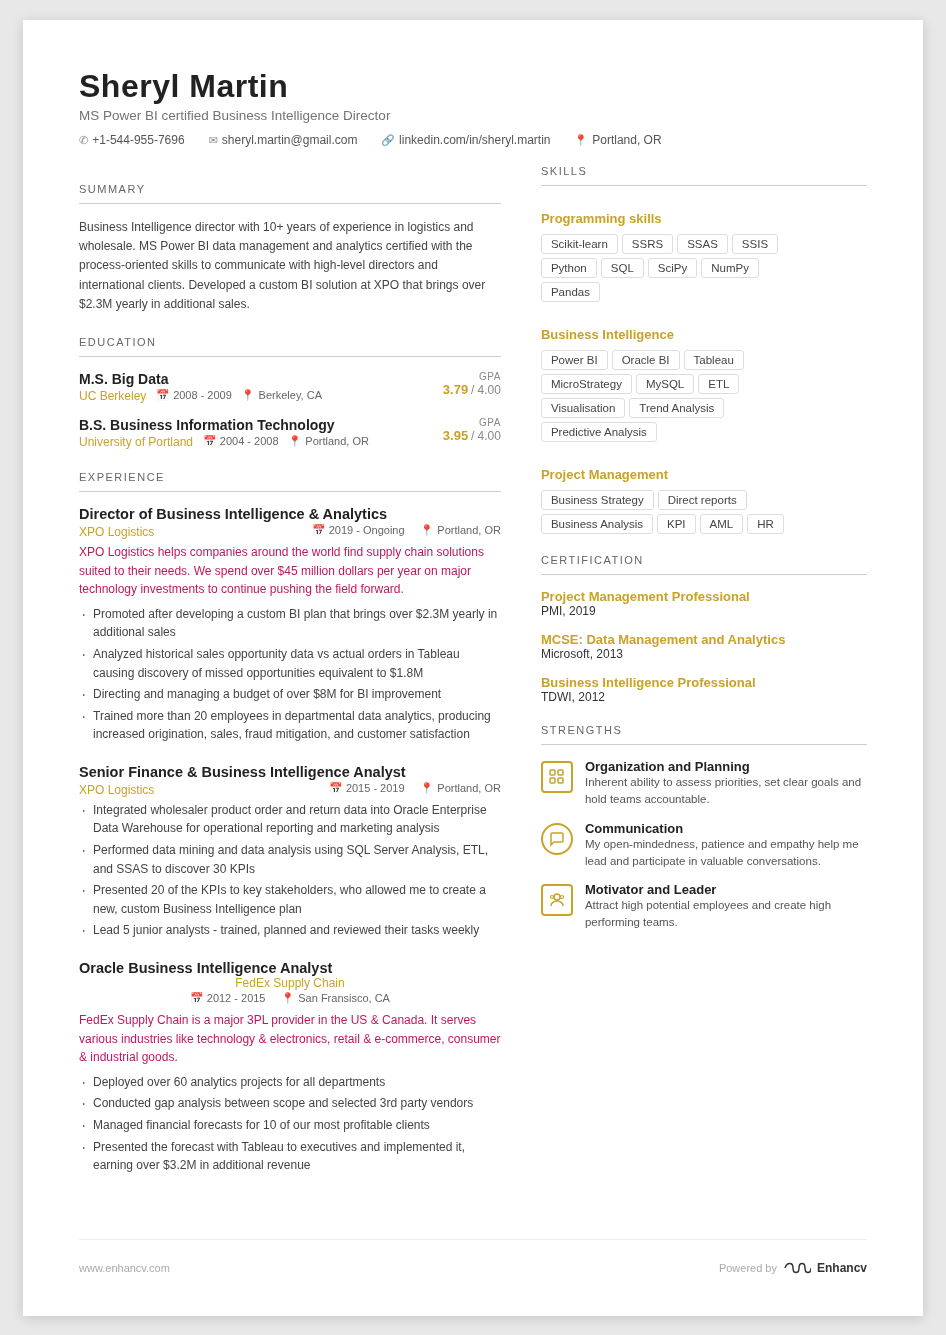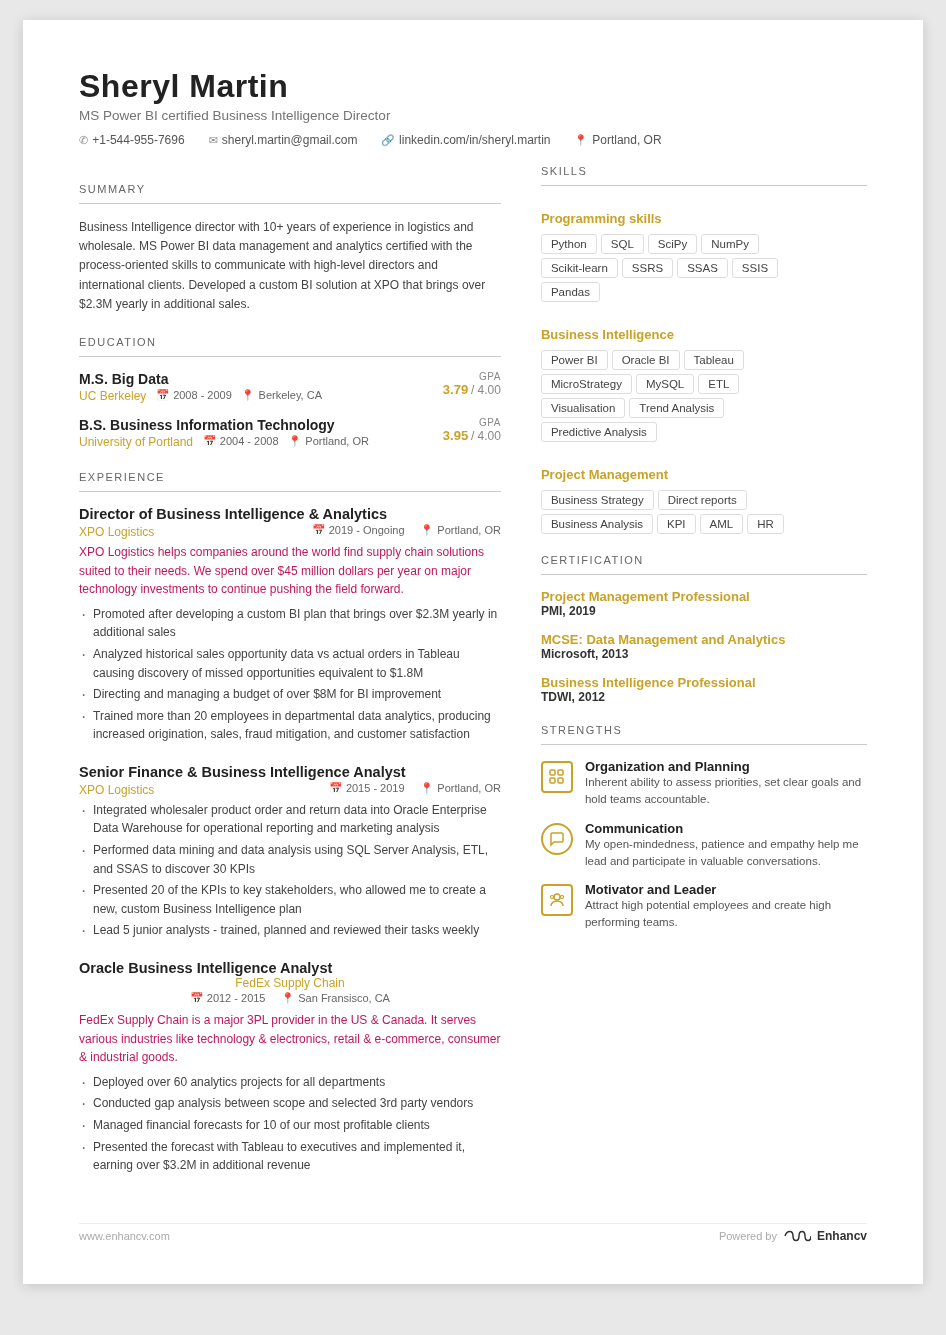--- a/index.html
+++ b/index.html
@@ -211,21 +211,21 @@
     .cert-name {
       color: #c9a227;
       font-size: 13px;
       font-family: Arial, sans-serif;
       font-weight: bold;
     }
     .cert-detail {
       font-size: 12px;
       color: #333;
       font-family: Arial, sans-serif;
-      font-weight: bold;
+      font-weight: normal;
     }
 
     
     .strength-item {
       display: flex;
       gap: 12px;
       margin-bottom: 12px;
       align-items: flex-start;
     }
     .strength-icon {
@@ -253,22 +253,22 @@
       color: #555;
       font-family: Arial, sans-serif;
       line-height: 1.5;
     }
 
     
     .footer {
       display: flex;
       justify-content: space-between;
       align-items: center;
-      margin-top: 28px;
-      padding-top: 4px;
+      margin-top: 44px;
+      padding-top: 20px;
       border-top: 1px solid #eee;
       font-size: 11px;
       color: #aaa;
       font-family: Arial, sans-serif;
     }
     .footer-brand {
       display: flex;
       align-items: center;
       gap: 6px;
       color: #aaa;
@@ -426,30 +426,30 @@
 
       </div>
 
       <div class="right-col">
 
         <div class="section-title" style="margin-top:0;">SKILLS</div>
         <hr class="section-divider">
 
         <div class="skills-category">Programming skills</div>
         <div class="skills-tags">
+          <span class="skill-tag">Scikit-learn</span>
+          <span class="skill-tag">SSRS</span>
+          <span class="skill-tag">SSAS</span>
+          <span class="skill-tag">SSIS</span>
+        </div>
+        <div class="skills-tags">
           <span class="skill-tag">Python</span>
           <span class="skill-tag">SQL</span>
           <span class="skill-tag">SciPy</span>
           <span class="skill-tag">NumPy</span>
-        </div>
-        <div class="skills-tags">
-          <span class="skill-tag">Scikit-learn</span>
-          <span class="skill-tag">SSRS</span>
-          <span class="skill-tag">SSAS</span>
-          <span class="skill-tag">SSIS</span>
         </div>
         <div class="skills-tags">
           <span class="skill-tag">Pandas</span>
         </div>
 
         <div class="skills-category">Business Intelligence</div>
         <div class="skills-tags">
           <span class="skill-tag">Power BI</span>
           <span class="skill-tag">Oracle BI</span>
           <span class="skill-tag">Tableau</span>

